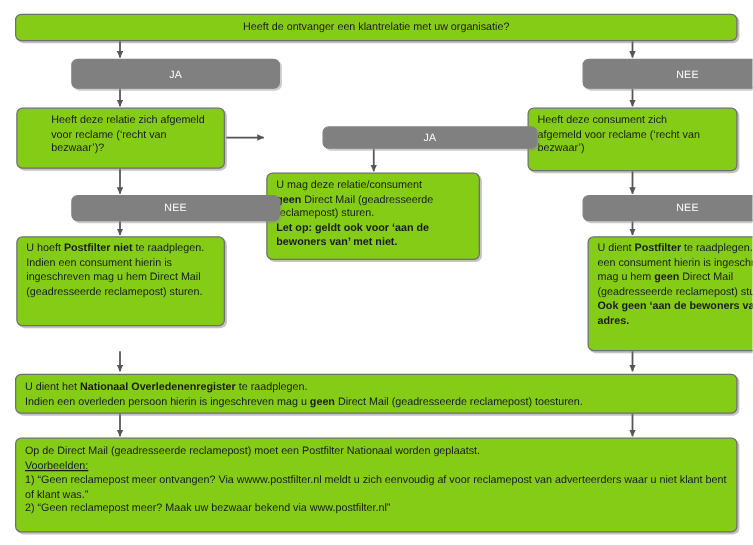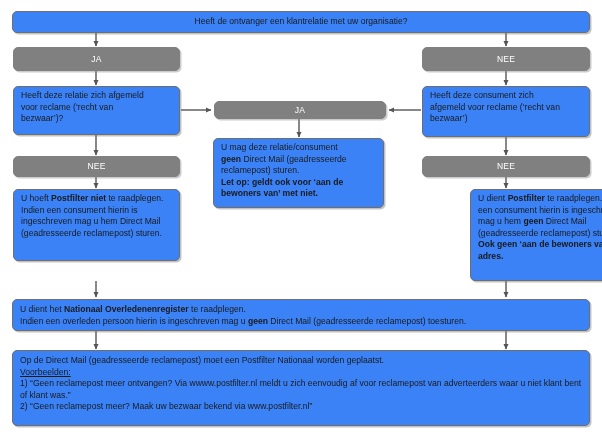--- a/index.html
+++ b/index.html
@@ -22,32 +22,33 @@
     height: 436px;
   }
 
   
   .node {
     position: absolute;
     box-sizing: border-box;
     border-radius: 5px;
   }
   .node.white {
-    background: #3b82f6;
+    background: #84cc16;
     border: 1px solid #6e6e6e;
     box-shadow: 1.5px 1.5px 0 rgba(120,120,120,0.45);
   }
   .node.grey {
     background: #808080;
     border: 1px solid #808080;
     color: #ffffff;
     box-shadow: 1.5px 1.5px 0 rgba(140,140,140,0.45);
     display: flex;
     align-items: center;
     justify-content: center;
+    margin-left: 44px;
   }
   .node.grey .txt {
     font-size: 8.5px;
     letter-spacing: 0.2px;
     line-height: 1;
   }
   .node .body {
     padding: 3px 6px 3px 7px;
     font-size: 8.6px;
     line-height: 11.6px;
@@ -117,21 +118,21 @@
   </div>
 
   <div class="node grey" style="left:13px; top:47px; width:167px; height:24px;">
     <span class="txt">JA</span>
   </div>
 
   <div class="node grey" style="left:422px; top:47px; width:168px; height:24px;">
     <span class="txt">NEE</span>
   </div>
 
-  <div class="node white" style="left:13px; top:86px; width:167px; height:49px;">
+  <div class="node white" style="left:13px; top:86px; width:167px; height:49px;padding-left:20px;">
     <div class="body">
       <span>Heeft deze relatie zich afgemeld</span><br>
       <span>voor reclame (‘recht van</span><br>
       <span>bezwaar’)?</span>
     </div>
   </div>
 
   <div class="node white" style="left:422px; top:86px; width:168px; height:51px;">
     <div class="body">
       <span>Heeft deze consument zich</span><br>

